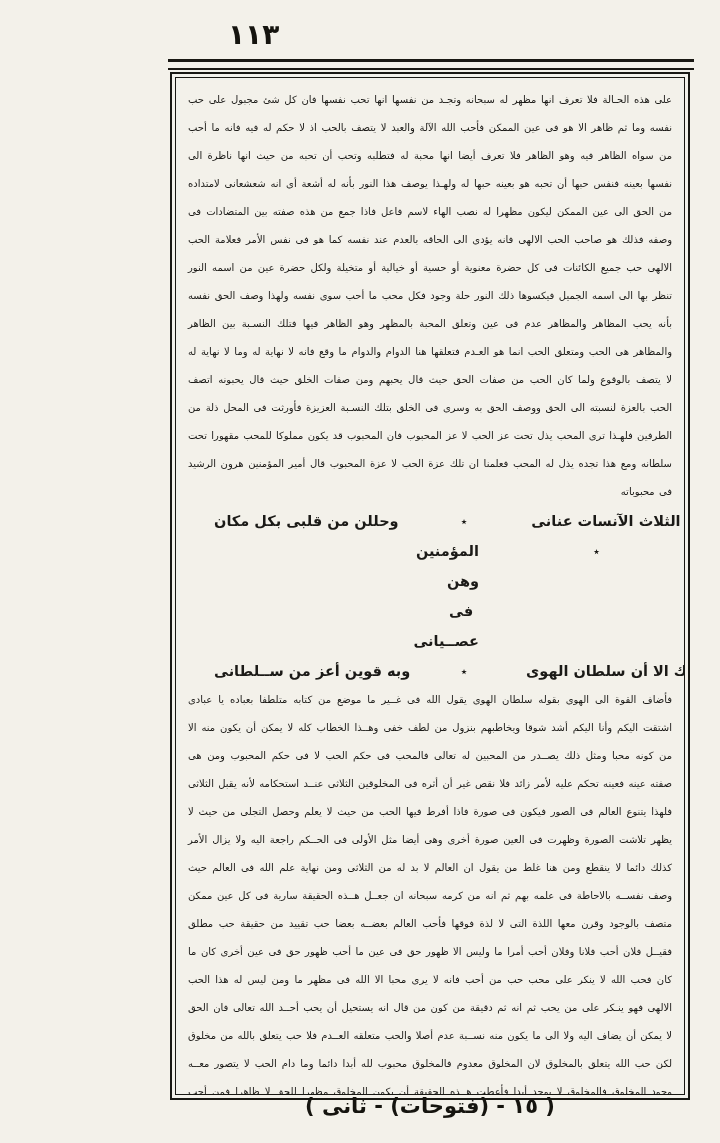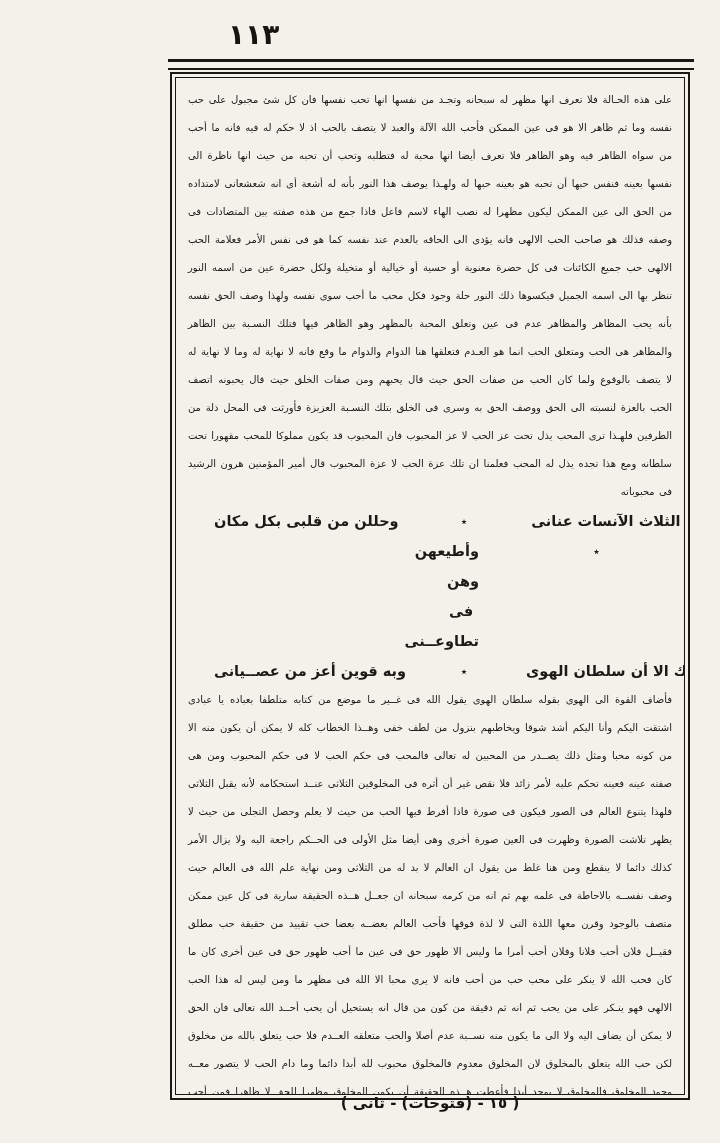--- a/index.html
+++ b/index.html
@@ -65,21 +65,21 @@
     font-size:14.5px;
     font-weight:bold;
   }
   .verse .hemistich-a{text-align:right;}
   .verse .separator{text-align:center;font-size:12px;}
   .verse .hemistich-b{text-align:left;}
   .footer{
     position:absolute;
     top:1094px;left:0;right:0;
     text-align:center;
-    font-size:15px;
+    font-size:21px;
     font-weight:bold;
     color:#15140f;
   }
 </style>
 </head>
 <body>
 
 <div class="page">
 
   <div class="page-number">١١٣</div>
@@ -92,26 +92,26 @@
       <p class="body-text">على هذه الحـالة فلا تعرف انها مظهر له سبحانه وتجـد من نفسها انها تحب نفسها فان كل شئ مجبول على حب نفسه وما ثم ظاهر الا هو فى عين الممكن فأحب الله الآلة والعبد لا يتصف بالحب اذ لا حكم له فيه فانه ما أحب من سواه الظاهر فيه وهو الظاهر فلا تعرف أيضا انها محبة له فتطلبه وتحب أن تحبه من حيث انها ناظرة الى نفسها بعينه فنفس حبها أن تحبه هو بعينه حبها له ولهـذا يوصف هذا النور بأنه له أشعة أى انه شعشعانى لامتداده من الحق الى عين الممكن ليكون مظهرا له نصب الهاء لاسم فاعل فاذا جمع من هذه صفته بين المتضادات فى وصفه فذلك هو صاحب الحب الالهى فانه يؤدى الى الحاقه بالعدم عند نفسه كما هو فى نفس الأمر فعلامة الحب الالهى حب جميع الكائنات فى كل حضرة معنوية أو حسية أو خيالية أو متخيلة ولكل حضرة عين من اسمه النور تنظر بها الى اسمه الجميل فيكسوها ذلك النور حلة وجود فكل محب ما أحب سوى نفسه ولهذا وصف الحق نفسه بأنه يحب المظاهر والمظاهر عدم فى عين وتعلق المحبة بالمظهر وهو الظاهر فيها فتلك النسـبة بين الظاهر والمظاهر هى الحب ومتعلق الحب انما هو العـدم فتعلقها هنا الدوام والدوام ما وقع فانه لا نهاية له وما لا نهاية له لا يتصف بالوقوع ولما كان الحب من صفات الحق حيث قال يحبهم ومن صفات الخلق حيث قال يحبونه اتصف الحب بالعزة لنسبته الى الحق ووصف الحق به وسرى فى الخلق بتلك النسـبة العزيزة فأورثت فى المحل ذلة من الطرفين فلهـذا ترى المحب يذل تحت عز الحب لا عز المحبوب فان المحبوب قد يكون مملوكا للمحب مقهورا تحت سلطانه ومع هذا تجده يذل له المحب فعلمنا ان تلك عزة الحب لا عزة المحبوب قال أمير المؤمنين هرون الرشيد فى محبوباته</p>
 
       <div class="poem">
         <div class="verse">
           <span class="hemistich-a">ملك الثلاث الآنسات عنانى</span>
           <span class="separator">٭</span>
           <span class="hemistich-b">وحللن من قلبى بكل مكان</span>
         </div>
         <div class="verse">
           <span class="separator">٭</span>
-          <span class="hemistich-b">وأطيعهن وهن فى تطاوعــنى</span>
+          <span class="hemistich-b">المؤمنين وهن فى عصــيانى</span>
         </div>
         <div class="verse">
           <span class="hemistich-a">ماذاك الا أن سلطان الهوى</span>
           <span class="separator">٭</span>
-          <span class="hemistich-b">وبه قوين أعز من عصــيانى</span>
+          <span class="hemistich-b">وبه قوين أعز من ســلطانى</span>
         </div>
       </div>
 
       <p class="body-text">فأضاف القوة الى الهوى بقوله سلطان الهوى يقول الله فى غــير ما موضع من كتابه متلطفا بعباده يا عبادى اشتقت اليكم وأنا اليكم أشد شوقا ويخاطبهم بنزول من لطف خفى وهــذا الخطاب كله لا يمكن أن يكون منه الا من كونه محبا ومثل ذلك يصــدر من المحبين له تعالى فالمحب فى حكم الحب لا فى حكم المحبوب ومن هى صفته عينه فعينه تحكم عليه لأمر زائد فلا نقص غير أن أثره فى المخلوقين الثلاثى عنــد استحكامه لأنه يقبل الثلاثى فلهذا يتنوع العالم فى الصور فيكون فى صورة فاذا أفرط فيها الحب من حيث لا يعلم وحصل التجلى من حيث لا يظهر تلاشت الصورة وظهرت فى العين صورة أخرى وهى أيضا مثل الأولى فى الحــكم راجعة اليه ولا يزال الأمر كذلك دائما لا ينقطع ومن هنا غلط من يقول ان العالم لا بد له من الثلاثى ومن نهاية علم الله فى العالم حيث وصف نفســه بالاحاطة فى علمه بهم ثم انه من كرمه سبحانه ان جعــل هــذه الحقيقة سارية فى كل عين ممكن متصف بالوجود وقرن معها اللذة التى لا لذة فوقها فأحب العالم بعضــه بعضا حب تقييد من حقيقة حب مطلق فقيــل فلان أحب فلانا وفلان أحب أمرا ما وليس الا ظهور حق فى عين ما أحب ظهور حق فى عين أخرى كان ما كان فحب الله لا ينكر على محب حب من أحب فانه لا يرى محبا الا الله فى مظهر ما ومن ليس له هذا الحب الالهى فهو ينـكر على من يحب ثم انه ثم دقيقة من كون من قال انه يستحيل أن يحب أحــد الله تعالى فان الحق لا يمكن أن يضاف اليه ولا الى ما يكون منه نســبة عدم أصلا والحب متعلقه العــدم فلا حب يتعلق بالله من مخلوق لكن حب الله يتعلق بالمخلوق لان المخلوق معدوم فالمخلوق محبوب لله أبدا دائما وما دام الحب لا يتصور معــه وجود المخلوق فالمخلوق لا يوجد أبدا فأعطت هــذه الحقيقة أن يكون المخلوق مظهرا للحق لا ظاهرا فمن أحب شخصا بالحب الالهى فعلى هــذا الحد يكون حبه اياه فلا يتقيد بالخيال ولا بجمال ما فانها كلها موجودة له فلا يتعلق الحب بها فقد بان الفرقان بين المراتب الثلاثة فى الحب واعلم ان الخيال حق كله والتخيل منه حق ومنه باطل</p>
 
     </div>
   </div>
 
   <div class="footer">( ١٥ - (فتوحات) - ثانى )</div>
 

